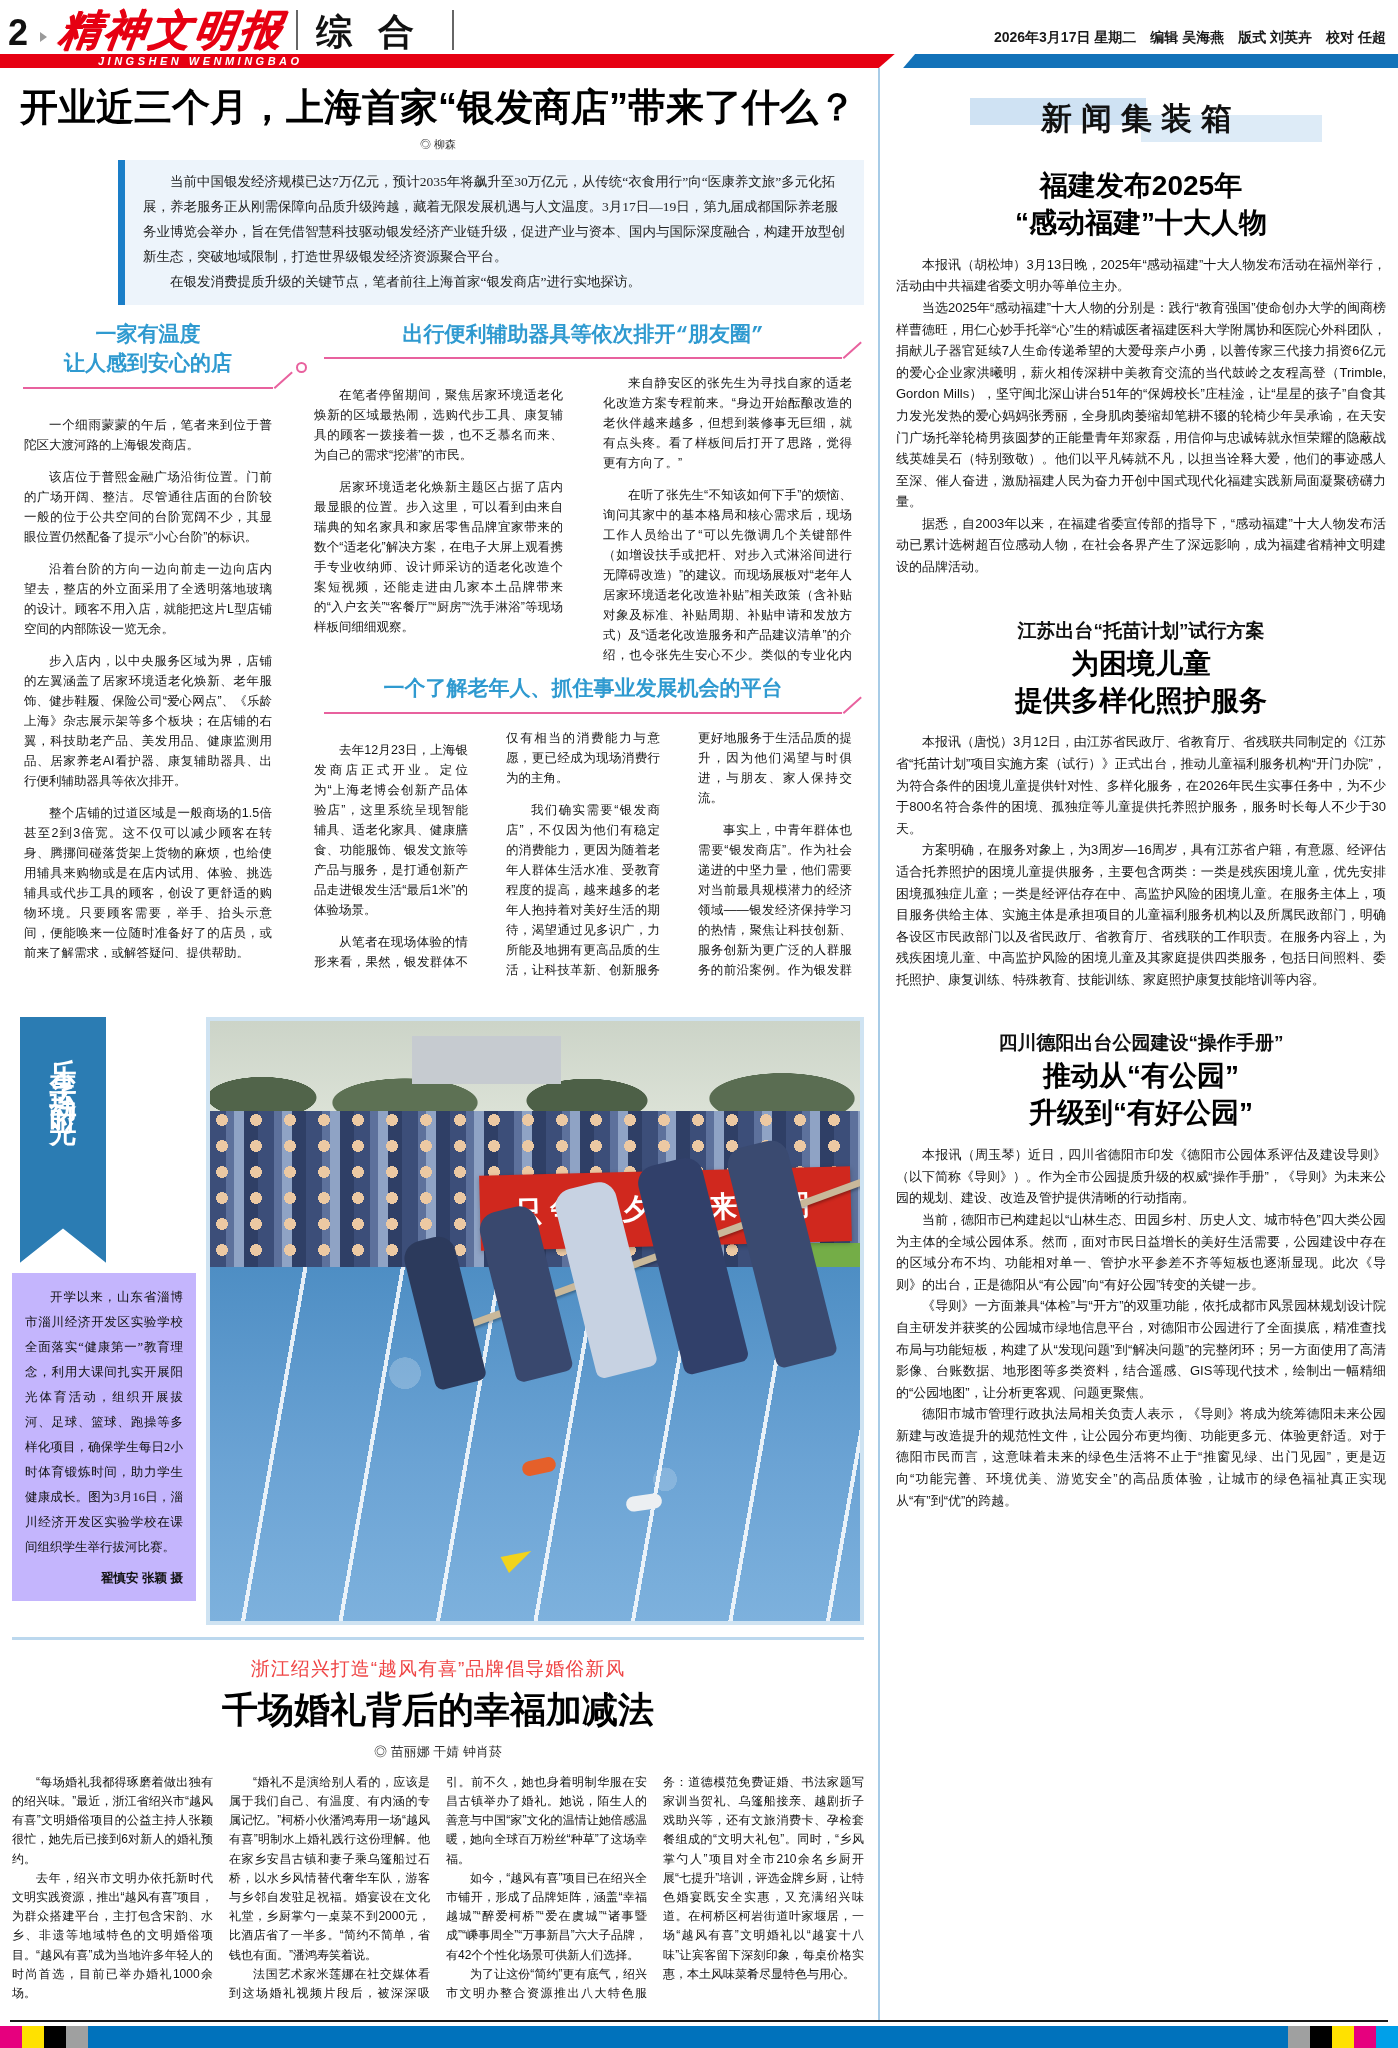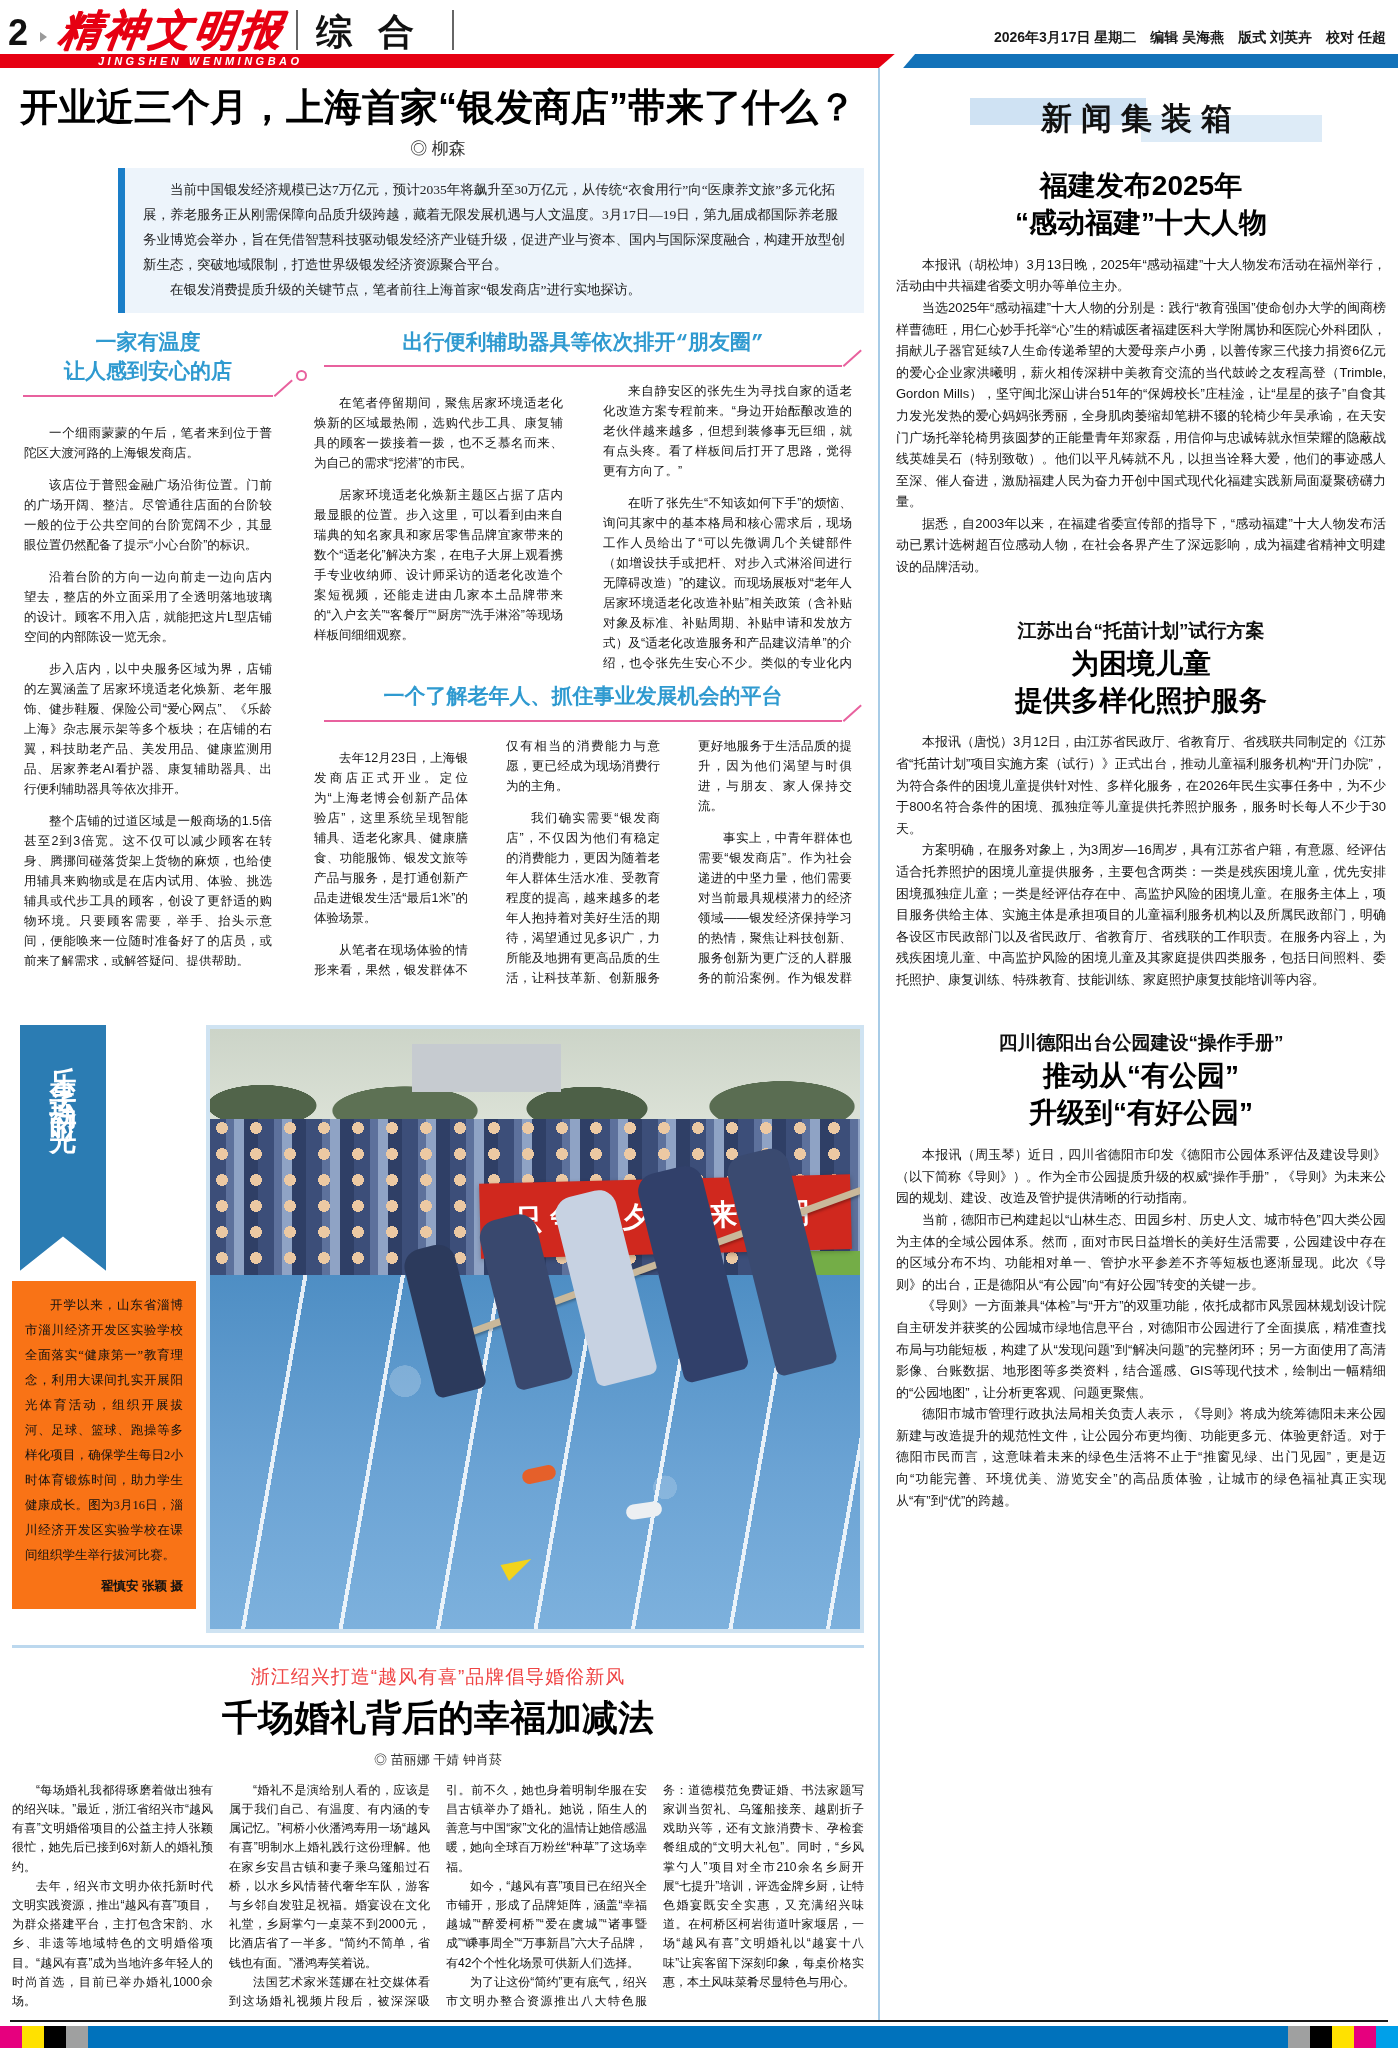--- a/index.html
+++ b/index.html
@@ -27,21 +27,21 @@
   .band-blue { position:absolute; top:0; bottom:0; right:0; left:64.6%; background:#1272b9;
                clip-path:polygon(12px 0,100% 0,100% 100%,0 100%); }
 
   
   .content { display:flex; height:1952px; overflow:hidden; padding:0 12px; }
   .main-col { flex:0 0 866px; width:866px; padding-right:14px; overflow:hidden; }
   .sidebar  { flex:1; border-left:2px solid #a8cce7; padding-left:16px; overflow:hidden; }
 
   
   h1.headline { font-size:38px; font-weight:900; text-align:center; margin:14px 0 4px; color:#000; letter-spacing:0; }
-  .byline { text-align:center; font-size:17px; color:#333; margin:2px 0 8px; }
+  .byline { text-align:center; font-size:11px; color:#333; margin:2px 0 8px; }
   .lead-box { background:#edf4fb; border-left:7px solid #1a7ec8; margin:6px 0 12px 106px;
               padding:10px 16px 10px 18px; font-family:"Liberation Serif", serif;
               font-size:13.5px; line-height:1.85; color:#222; }
   .lead-box p { margin:0; text-indent:2em; }
 
   .body-grid { display:grid; grid-template-columns:272px 1fr; column-gap:18px; height:692px; overflow:hidden; margin-bottom:8px; }
   .sec-head { text-align:center; color:#2f9ad0; font-weight:bold; margin:4px auto 14px; width:92%;font-family:Liberation Mono, monospace; }
   .sec-head .t { font-size:21px; line-height:1.4; display:block; }
   .sec-underline { position:relative; display:block; height:2px; background:#e8619e; margin-top:7px; }
   .sec-underline::before { content:""; position:absolute; right:-26px; bottom:0; width:24px; height:2px;
@@ -55,21 +55,21 @@
   .s3 { column-count:3; column-gap:14px; height:262px; }
 
   
   .photo-feature { display:grid; grid-template-columns:184px 1fr; column-gap:10px; height:608px; overflow:hidden; }
   .pf-left { overflow:hidden; }
   .ribbon { width:86px; height:246px; margin-left:8px; background:#2b7cb3;
             clip-path:polygon(0 0,100% 0,100% 100%,50% 86%,0 100%);
             display:flex; justify-content:center; padding-top:20px; }
   .ribbon span { writing-mode:vertical-rl; color:#fff; font-size:27px; font-weight:bold; letter-spacing:12px;
                  font-family:"Liberation Serif", serif; }
-  .caption { background:#f97316; margin-top:10px; padding:12px 13px 10px; font-family:"Liberation Serif", serif;
+  .caption { background:#c4b5fd; margin-top:10px; padding:12px 13px 10px; font-family:"Liberation Serif", serif;
              font-size:12.5px; line-height:2.0; text-align:justify; }
   .caption p { margin:0; text-indent:2em; }
   .credit { text-align:right; font-family:"Liberation Sans", sans-serif; font-weight:bold; font-size:12.5px; margin-top:6px; }
 
   .photo { position:relative; border:4px solid #cfe3f2; overflow:hidden; background:#6fa8d6; }
   .ph-sky { position:absolute; top:0; left:0; right:0; height:17%;
             background:
               radial-gradient(ellipse 90px 34px at 8% 75%, #51644a 60%, transparent 61%),
               radial-gradient(ellipse 120px 40px at 30% 80%, #5d7154 60%, transparent 61%),
               radial-gradient(ellipse 100px 36px at 58% 78%, #4d6047 60%, transparent 61%),

